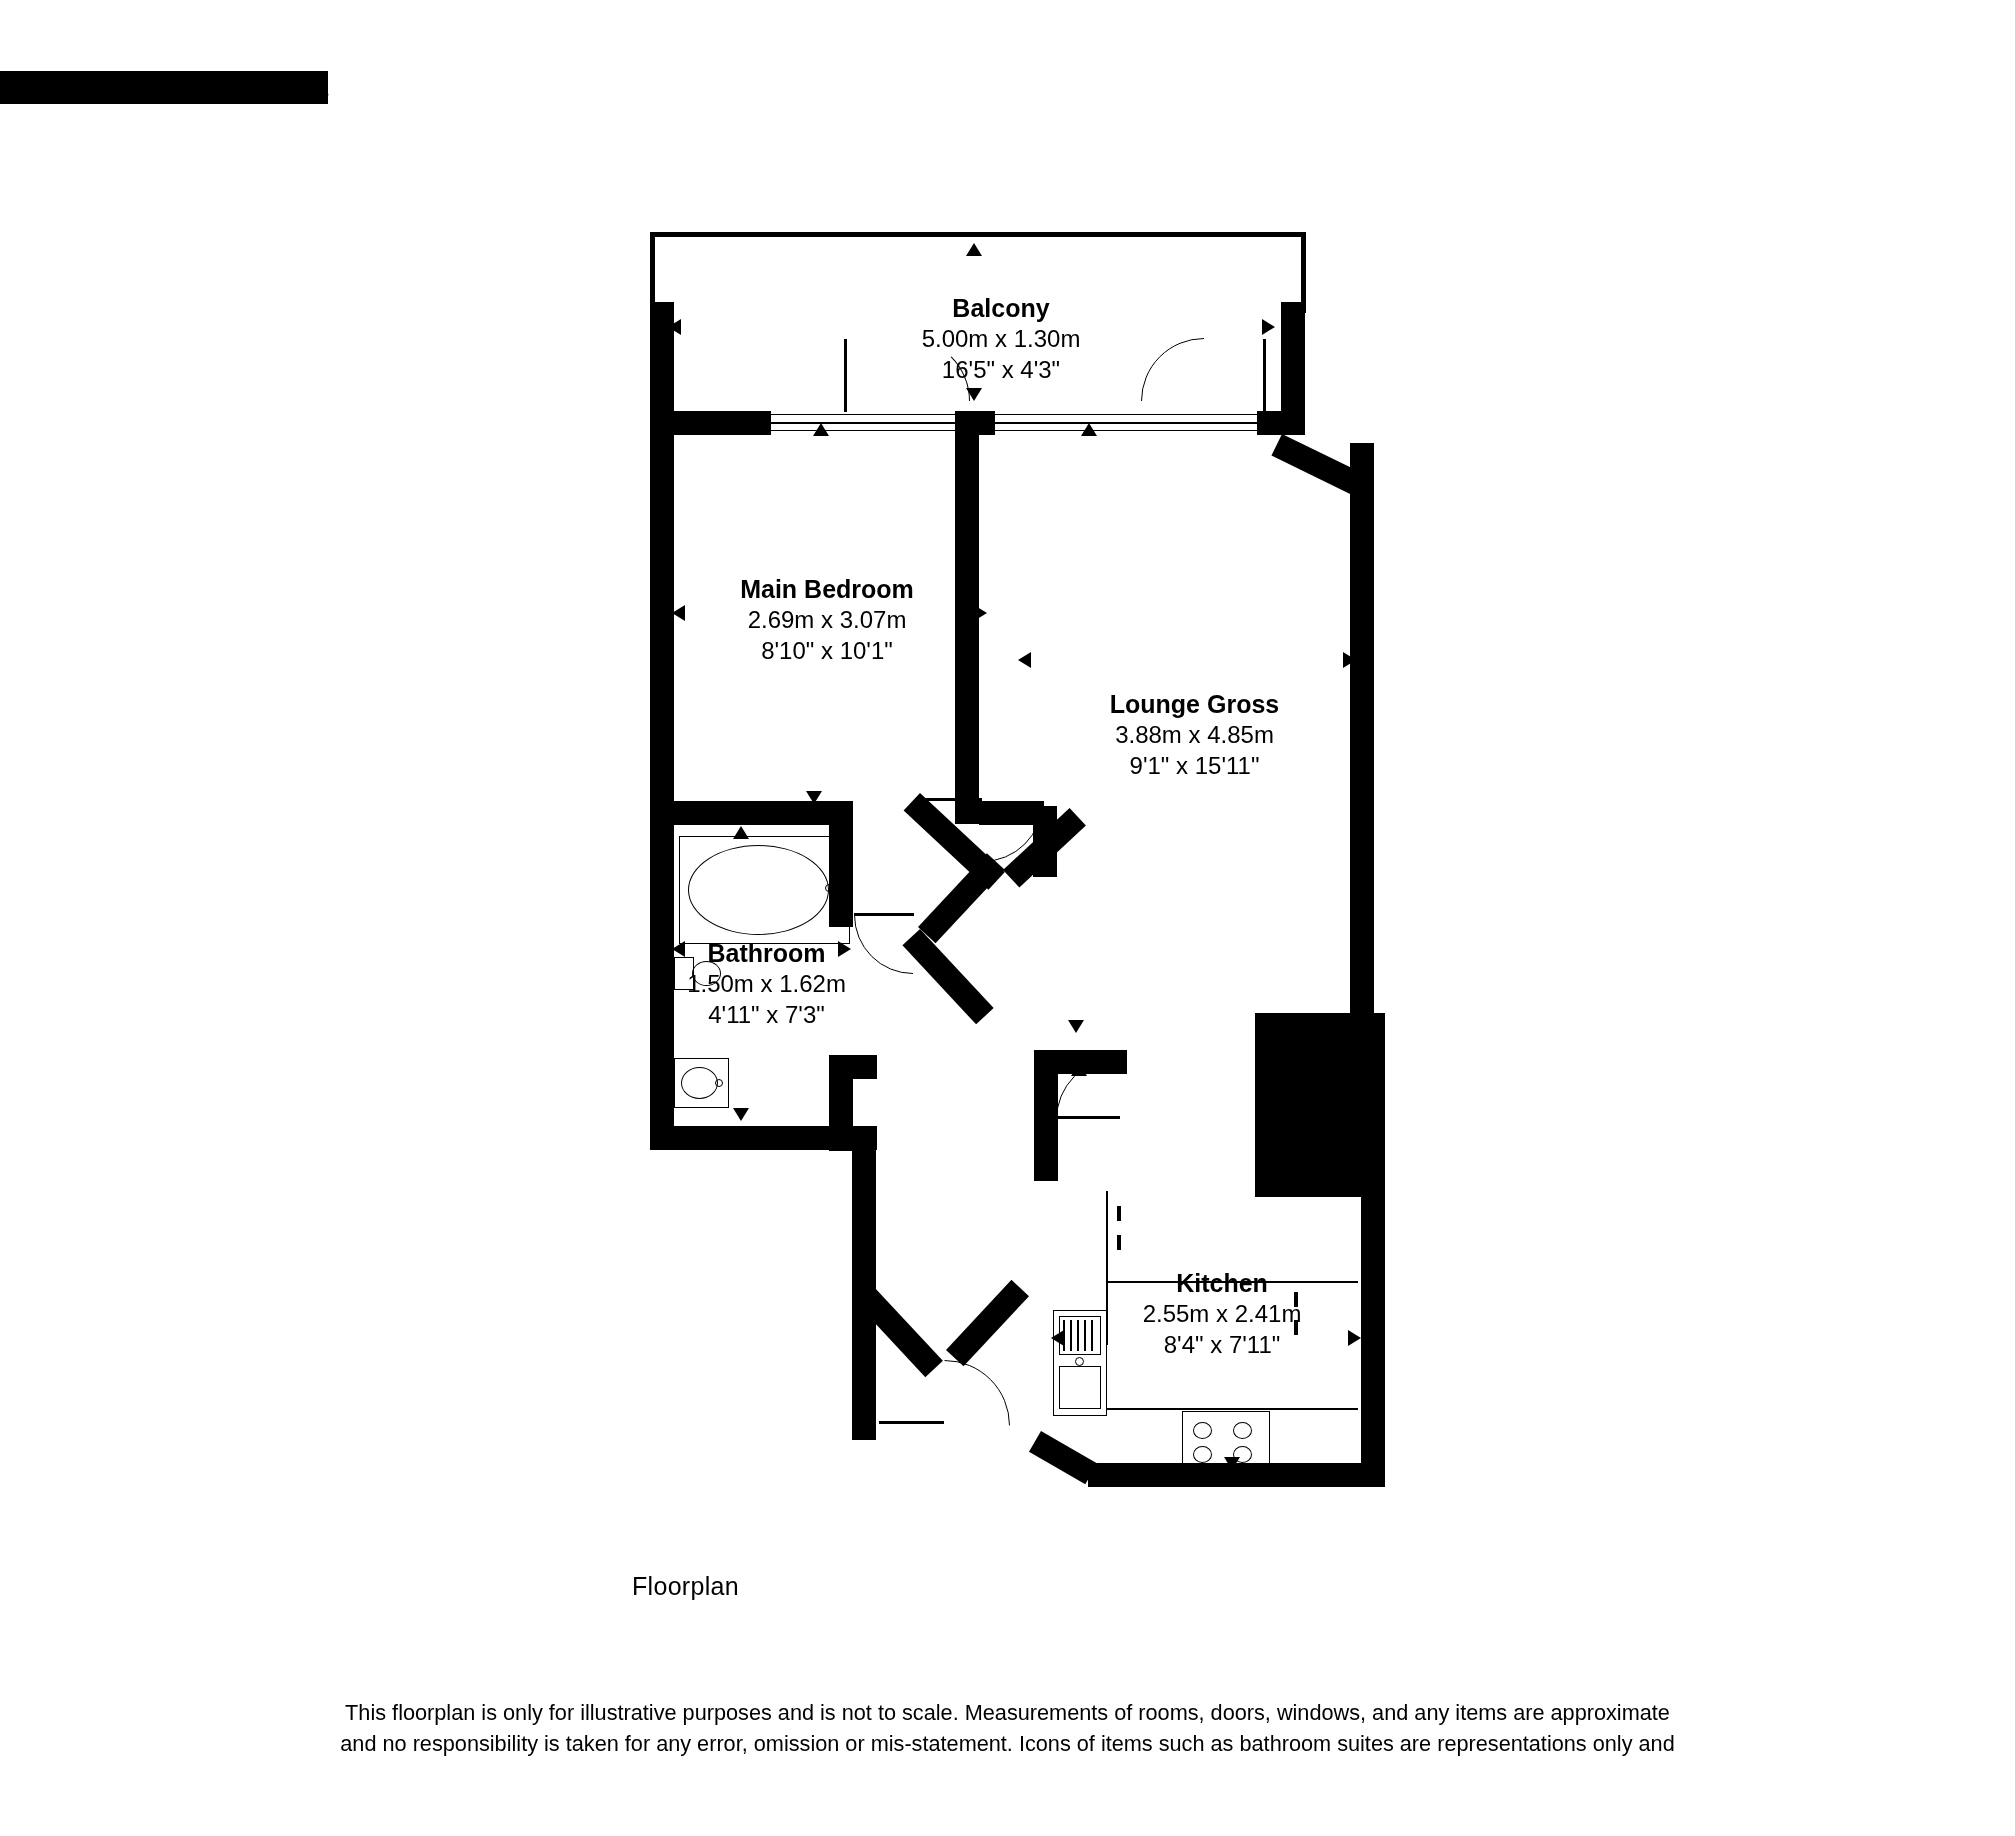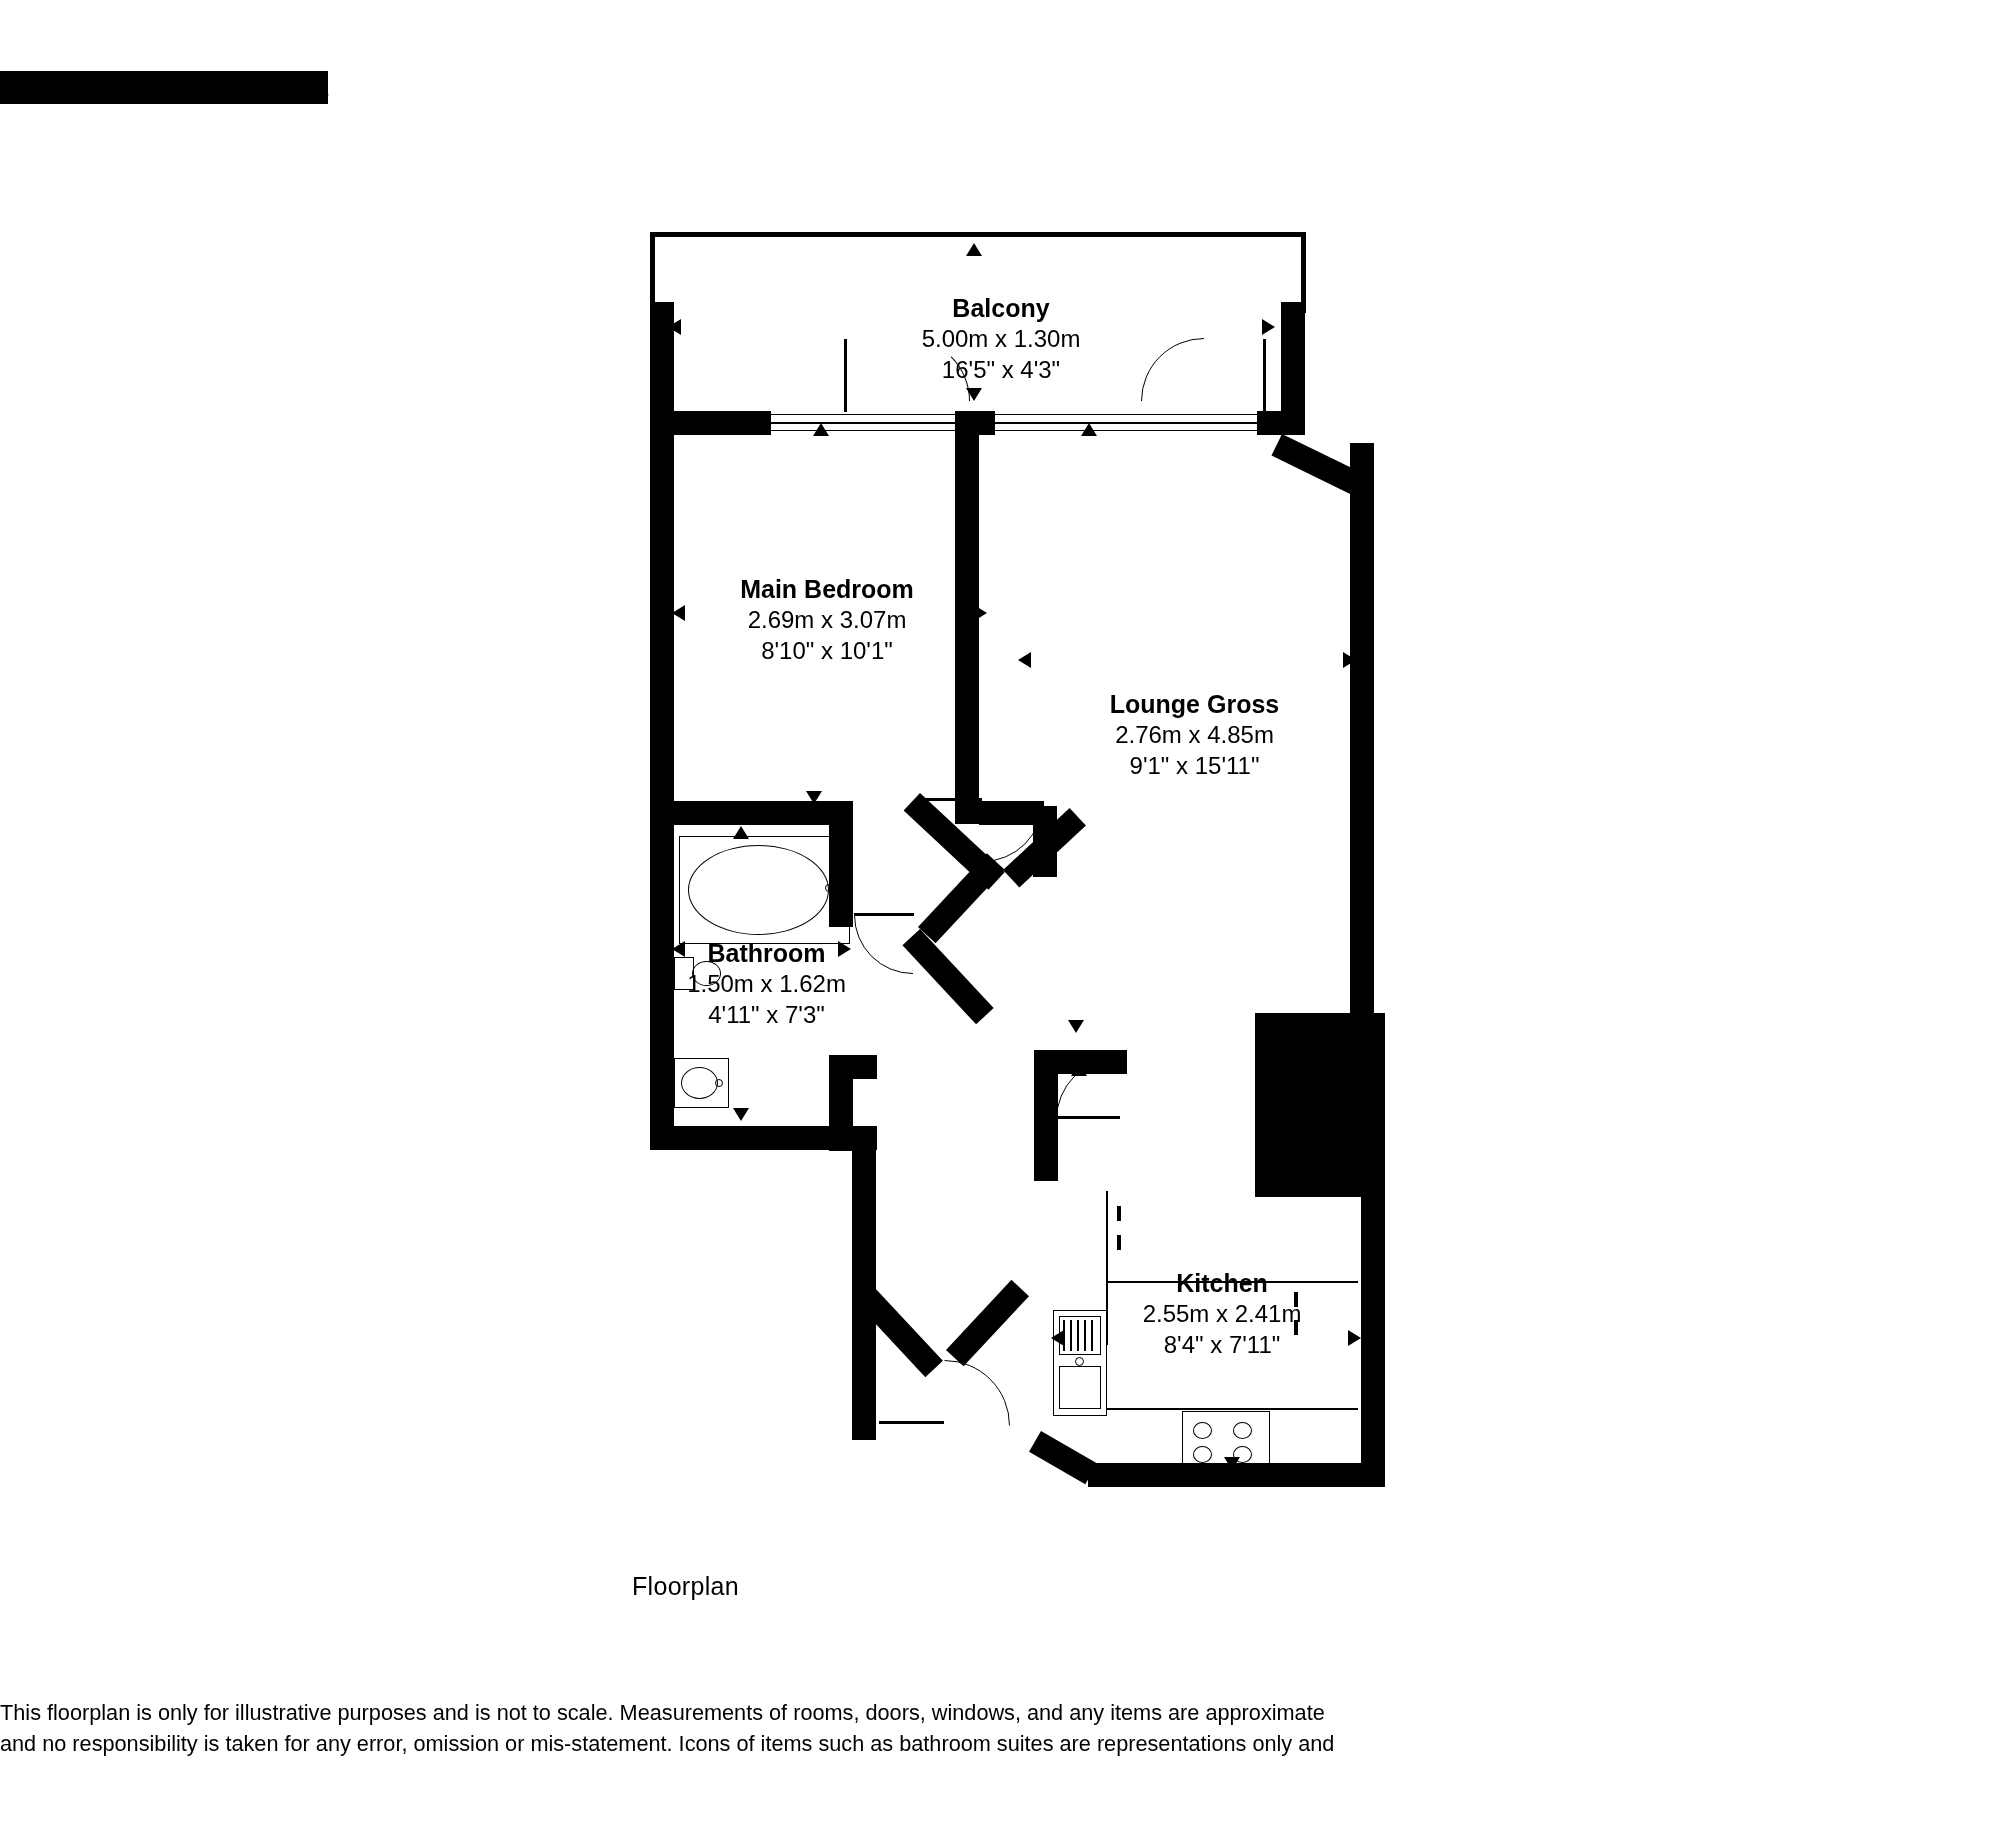--- a/index.html
+++ b/index.html
@@ -130,20 +130,21 @@
     left: 632px;
     font-size: 25px;
     font-weight: normal;
     letter-spacing: 0.3px;
   }
   .disclaimer {
     position: absolute;
     top: 1698px;
     left: 0;
     width: 2015px;
+    text-align: center;
     font-size: 21.7px;
     line-height: 1.42;
   }
 </style>
 </head>
 <body>
 
 <div class="header">
   <div class="line">Approx Gross Internal Area</div>
   <div class="line">40 sq m / 433 sq ft</div>
@@ -285,21 +286,21 @@
   </div>
 
   <div class="room-label" style="left:703px; top:573px; width:232px;">
     <div class="name">Main Bedroom</div>
     <div class="dim">2.69m x 3.07m</div>
     <div class="dim">8'10" x 10'1"</div>
   </div>
 
   <div class="room-label" style="left:1078px; top:688px; width:217px;">
     <div class="name">Lounge Gross</div>
-    <div class="dim">2.76m x 4.85m</div>
+    <div class="dim">3.88m x 4.85m</div>
     <div class="dim">9'1" x 15'11"</div>
   </div>
 
   <div class="room-label" style="left:650px; top:937px; width:217px;">
     <div class="name">Bathroom</div>
     <div class="dim">1.50m x 1.62m</div>
     <div class="dim">4'11" x 7'3"</div>
   </div>
 
   <div class="room-label" style="left:1098px; top:1267px; width:232px;">

